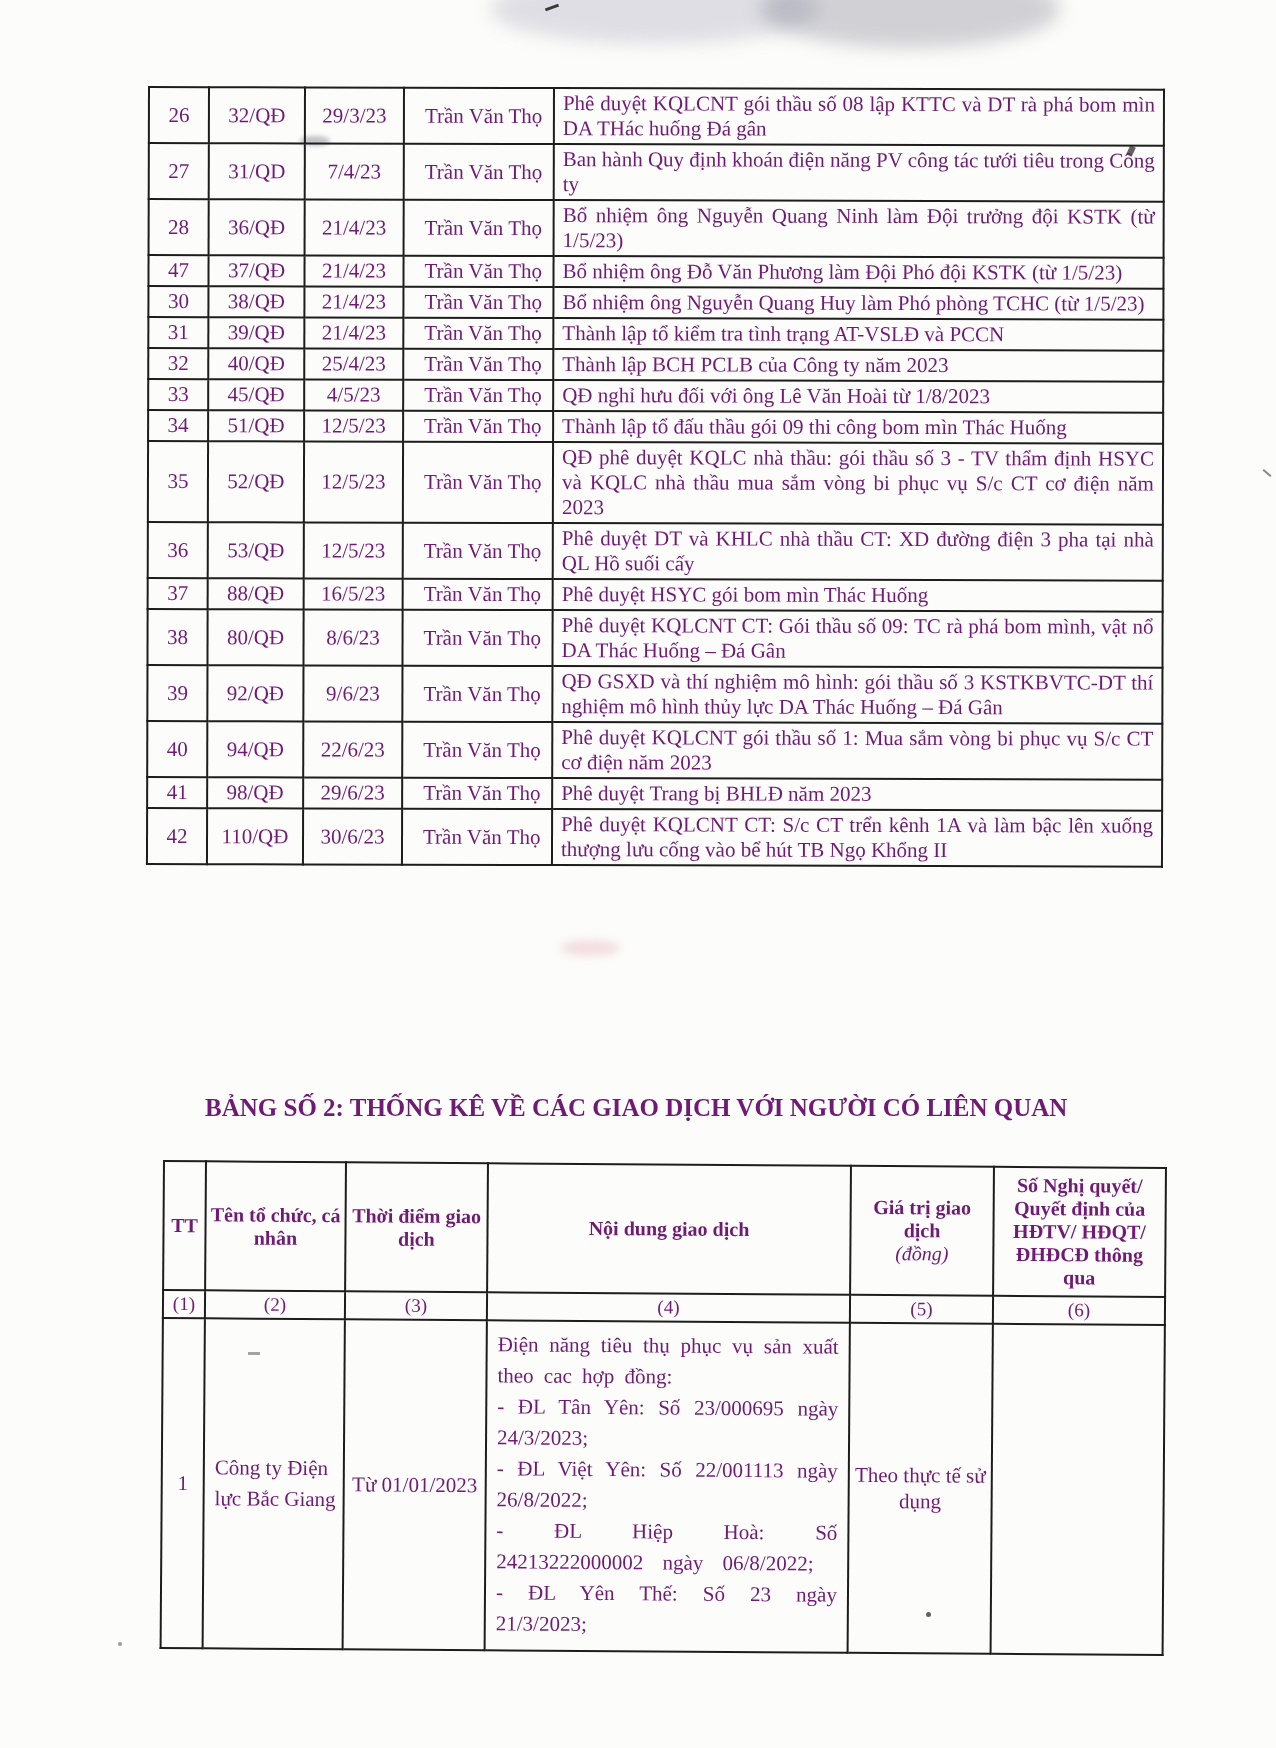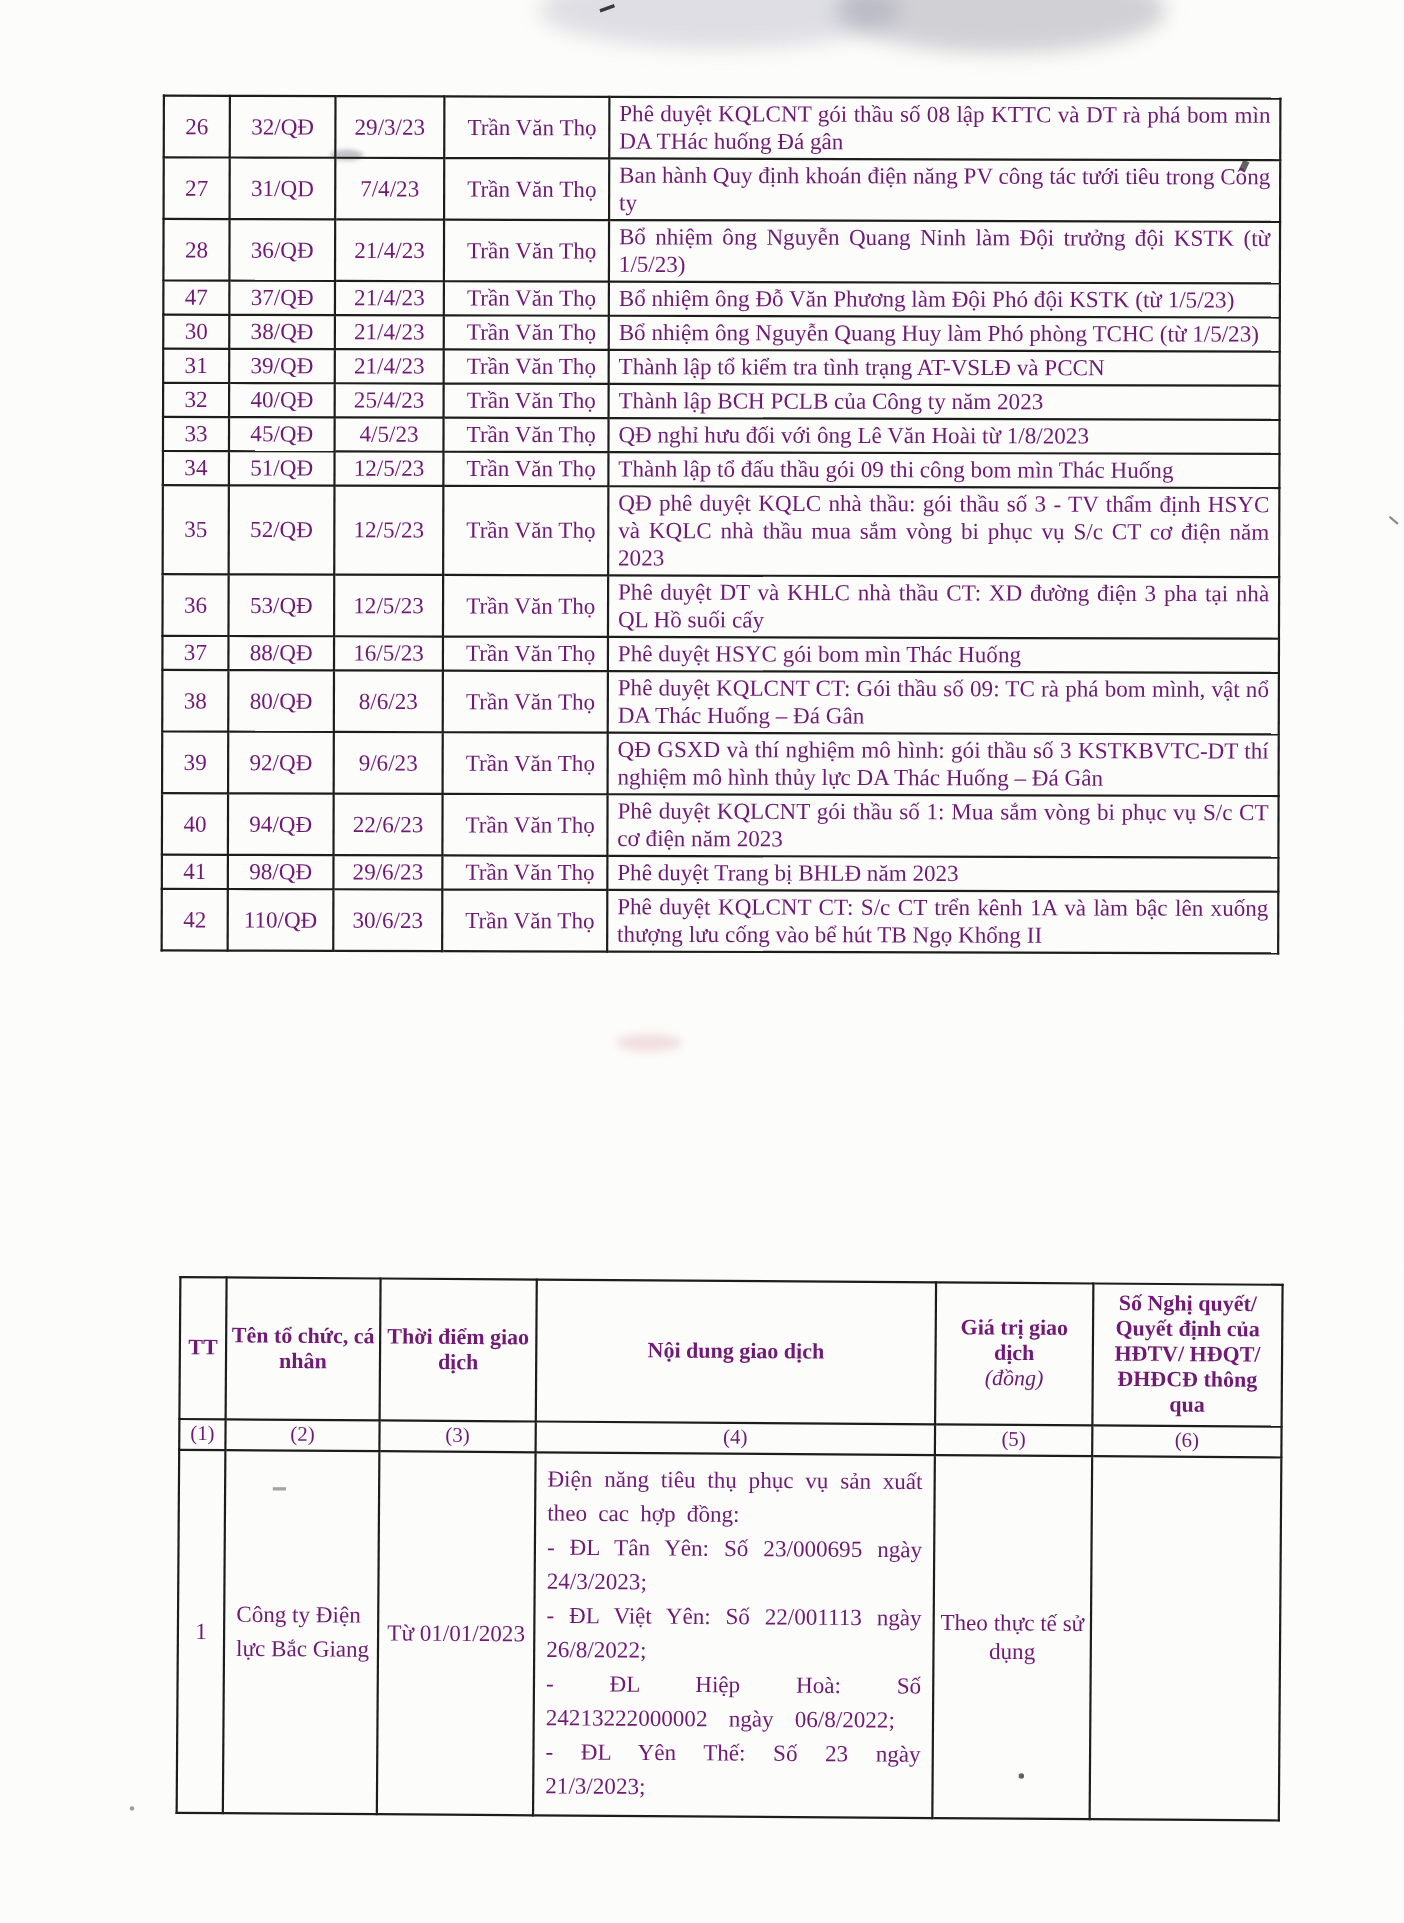--- a/index.html
+++ b/index.html
@@ -211,20 +211,21 @@
             <td class="c">42</td>
             <td class="c">110/QĐ</td>
             <td class="c">30/6/23</td>
             <td class="name">Trần Văn Thọ</td>
             <td class="desc">Phê duyệt KQLCNT CT: S/c CT trển kênh 1A và làm bậc lên xuống thượng lưu cống vào bể hút TB Ngọ Khổng II</td>
           </tr>
         </tbody>
     </table>
   </div>
 
+  <div class="h3">BẢNG SỐ 2: THỐNG KÊ VỀ CÁC GIAO DỊCH VỚI NGƯỜI CÓ LIÊN QUAN</div>
 
   <div class="t2wrap">
     <table class="t2">
       <colgroup>
         <col style="width:42px">
           <col style="width:140px">
           <col style="width:142px">
         <col style="width:363px">
           <col style="width:143px">
           <col style="width:172px">

